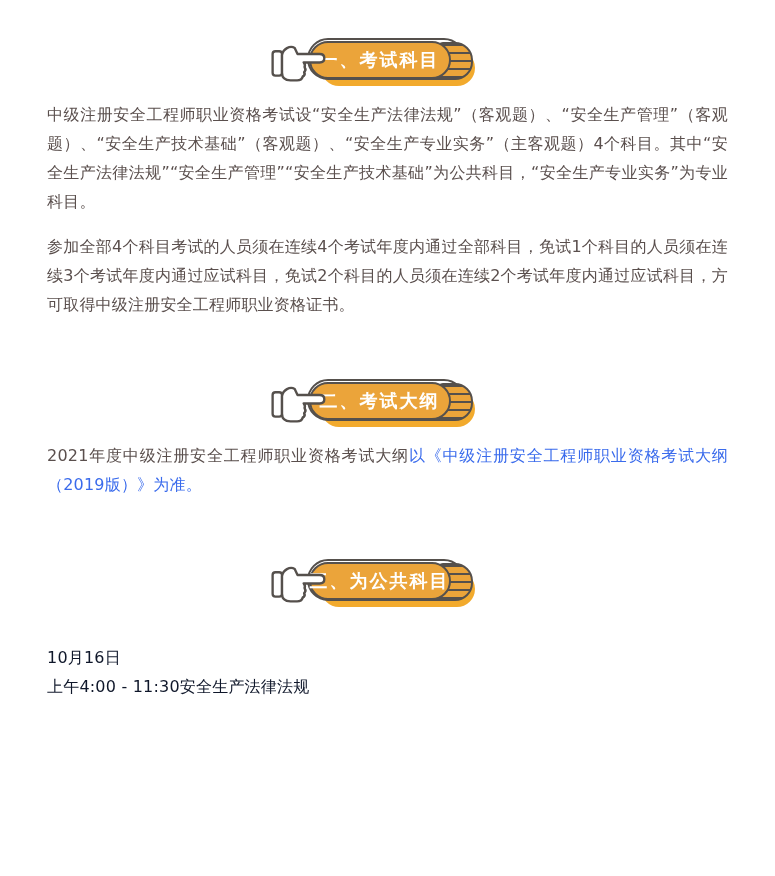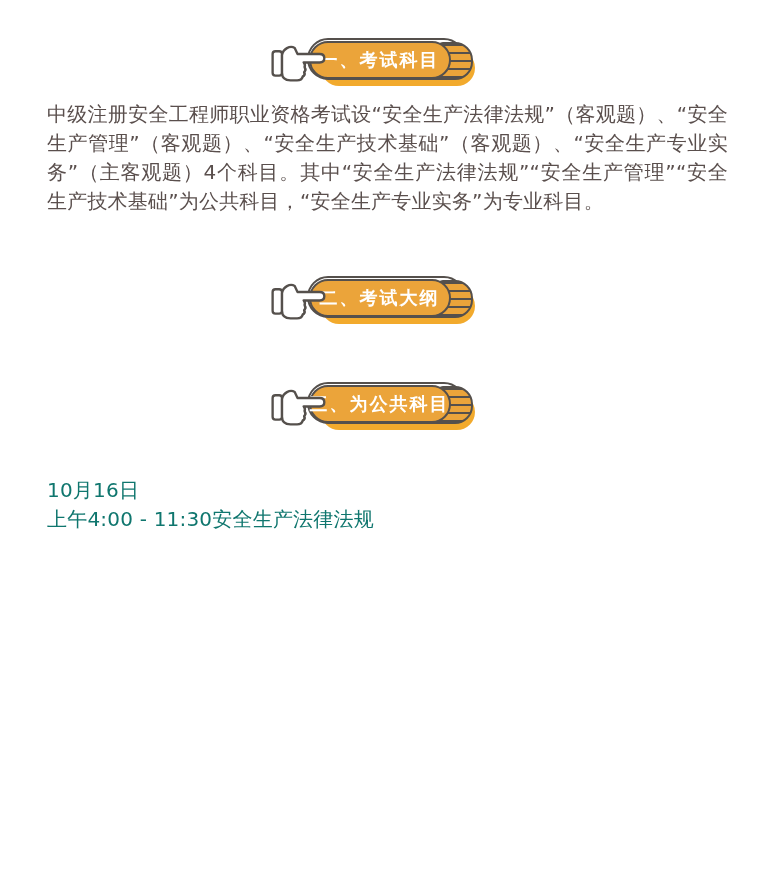--- a/index.html
+++ b/index.html
@@ -6,28 +6,28 @@
   body { font-family: "DejaVu Sans", "Liberation Sans", sans-serif; }
   .page {
     width: 775px;
     min-height: 876px;
     margin: 0 auto;
     background: #ffffff;
     box-sizing: border-box;
     padding: 38px 47px 10px 47px;
   }
   .para {
-    font-size: 20px;
+    font-size: 16px;
     line-height: 29px;
     color: #5a4f4d;
     margin: 0 0 16px 0;
     text-align: justify;
     letter-spacing: 0.2px;
   }
-  .blue { color: #0f766e; margin-top: 10px; }
+  .blue { color: #0f172a; }
   .link { color: #3a6bec; text-decoration: none; cursor: pointer; }
 
   
   .banner-wrap { display: flex; justify-content: center; }
   .banner-wrap.first { margin: 0 0 30px 0; }
   .banner-wrap.later { margin: 22px 0 30px 0; text-align: center; }
   .banner { position: relative; width: 178px; height: 32px; }
   .b-under {
     position: absolute; left: 22px; top: 12px;
     width: 154px; height: 36px;
@@ -84,39 +84,43 @@
       </div>
       <svg class="b-hand" viewBox="0 0 60 50">
         <rect x="3" y="13" width="10" height="26" rx="3" fill="#ffffff" stroke="#55504c" stroke-width="2.5"></rect>
         <path d="M13 17 C14 10.5, 21.5 6.5, 26.5 9.5 L29.5 16 H53 Q58 16 58 20.5 Q58 25 53 25 H36 Q38.2 27 37 30 Q39 33 36.5 35.5 Q38.2 38 35 40 Q34 44 29 44 H22 Q13 44 13 36 Z" fill="#ffffff" stroke="#55504c" stroke-width="2.5" stroke-linejoin="round"></path>
         <path d="M36 25 Q38.2 27 37 30 M37 30 Q39 33 36.5 35.5 M36.5 35.5 Q38.2 38 35 40" fill="none" stroke="#55504c" stroke-width="2"></path>
       </svg>
     </div>
   </div>
 
   <p class="para">中级注册安全工程师职业资格考试设“安全生产法律法规”（客观题）、“安全生产管理”（客观题）、“安全生产技术基础”（客观题）、“安全生产专业实务”（主客观题）4个科目。其中“安全生产法律法规”“安全生产管理”“安全生产技术基础”为公共科目，“安全生产专业实务”为专业科目。</p>
+  <p class="para">参加全部4个科目考试的人员须在连续4个考试年度内通过全部科目，免试1个科目的人员须在连续3个考试年度内通过应试科目，免试2个科目的人员须在连续2个考试年度内通过应试科目，方可取得中级注册安全工程师职业资格证书。</p>
 
   <div class="spacer-lg"></div>
 
   <div class="banner-wrap later">
     <div class="banner">
       <div class="b-under"></div>
       <div class="b-ring"></div>
       <div class="b-stripes"></div>
       <div class="b-pill">
         <span class="b-text">二、考试大纲</span>
       </div>
       <svg class="b-hand" viewBox="0 0 60 50">
         <rect x="3" y="13" width="10" height="26" rx="3" fill="#ffffff" stroke="#55504c" stroke-width="2.5"></rect>
         <path d="M13 17 C14 10.5, 21.5 6.5, 26.5 9.5 L29.5 16 H53 Q58 16 58 20.5 Q58 25 53 25 H36 Q38.2 27 37 30 Q39 33 36.5 35.5 Q38.2 38 35 40 Q34 44 29 44 H22 Q13 44 13 36 Z" fill="#ffffff" stroke="#55504c" stroke-width="2.5" stroke-linejoin="round"></path>
         <path d="M36 25 Q38.2 27 37 30 M37 30 Q39 33 36.5 35.5 M36.5 35.5 Q38.2 38 35 40" fill="none" stroke="#55504c" stroke-width="2"></path>
       </svg>
     </div>
   </div>
 
+  <p class="para">
+    <span>2021年度中级注册安全工程师职业资格考试大纲</span><a class="link">以《中级注册安全工程师职业资格考试大纲（2019版）》为准。</a>
+  </p>
 
   <div class="spacer-lg"></div>
 
   <div class="banner-wrap later">
     <div class="banner">
       <div class="b-under"></div>
       <div class="b-ring"></div>
       <div class="b-stripes"></div>
       <div class="b-pill">
         <span class="b-text">三、为公共科目</span>

